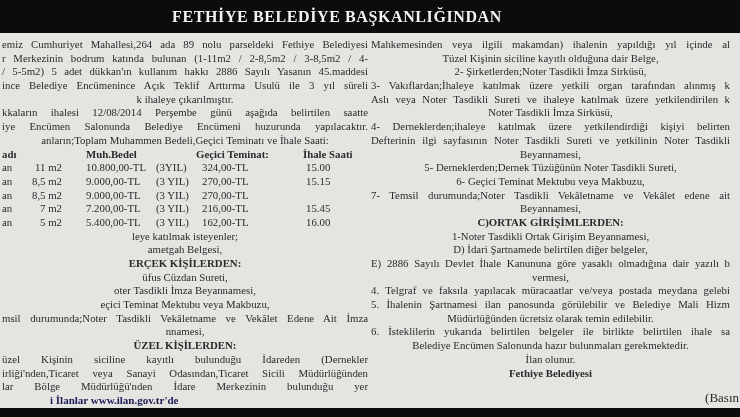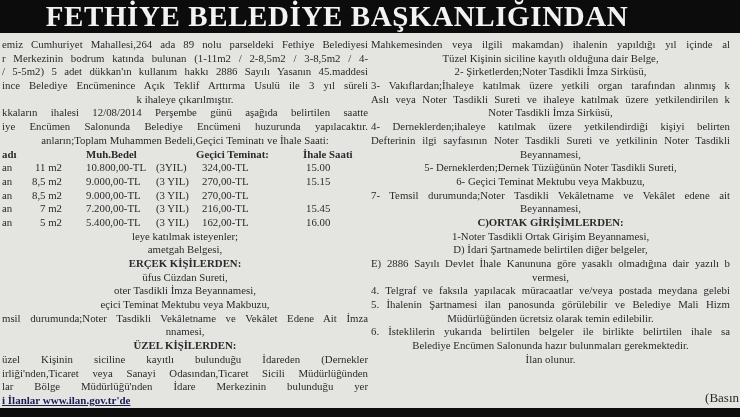--- a/index.html
+++ b/index.html
@@ -1,36 +1,36 @@
 <!DOCTYPE html>
 <html><head>
 <meta charset="utf-8">
 <style>
   html,body{margin:0;padding:0;background:#bdbdbb;}
   .page{position:relative;width:740px;height:417px;background:#e4e4e1;overflow:hidden;
         font-family:"Liberation Serif",serif;color:#2a2a2c;}
   .topbar{position:absolute;top:0;left:0;width:740px;height:33px;background:#0c0c0c;
           display:flex;align-items:center;justify-content:center;}
-  .ad-title{color:#f2f2f0;font-weight:bold;font-size:29px;letter-spacing:.6px;
+  .ad-title{color:#f2f2f0;font-weight:bold;font-size:16px;letter-spacing:.6px;
             white-space:nowrap;padding-right:66px;}
   .cols{position:absolute;top:38px;left:2px;display:flex;gap:3px;}
   .col{font-size:10.8px;line-height:13.7px;}
   .col.left{width:366px;}
   .col.right{width:359px;overflow:hidden;}
   .ln{height:13.7px;overflow:hidden;text-align:center;}
   .ln.j{text-align:justify;text-align-last:justify;}
   .ln.b{font-weight:bold;}
   .trow{display:grid;grid-template-columns:18px 42px 24px 70px 46px 74px auto;
         height:13.7px;line-height:13.7px;overflow:hidden;}
   .trow .c-area{text-align:right;}
   .trow .c-saat{padding-left:30px;}
   .thead{display:grid;grid-template-columns:84px 110px 107px auto;font-weight:bold;
          height:13.7px;line-height:13.7px;}
   .linkline{height:14px;}
-  .linkline a{font-weight:bold;text-decoration:underline;color:#1b1b55;font-size:11px;cursor:pointer;}
+  .linkline a{font-weight:bold;color:#1b1b55;font-size:11px;cursor:pointer;margin-left:48px;}
   .basin{position:absolute;right:1px;bottom:11px;font-size:13px;color:#2a2a2c;}
   .bottombar{position:absolute;bottom:0;left:0;width:740px;height:9px;background:#0c0c0c;}
 </style>
 </head>
 <body>
 
 <div class="page">
 
   <div class="topbar">
     <span class="ad-title">FETHİYE BELEDİYE BAŞKANLIĞINDAN</span>
@@ -128,18 +128,19 @@
         <div class="ln">1-Noter Tasdikli Ortak Girişim Beyannamesi,</div>
         <div class="ln">D) İdari Şartnamede belirtilen diğer belgeler,</div>
         <div class="ln j">E) 2886 Sayılı Devlet İhale Kanununa göre yasaklı olmadığına dair yazılı b</div>
         <div class="ln">vermesi,</div>
         <div class="ln j">4. Telgraf ve faksıla yapılacak müracaatlar ve/veya postada meydana gelebi</div>
         <div class="ln j">5. İhalenin Şartnamesi ilan panosunda görülebilir ve Belediye Mali Hizm</div>
         <div class="ln">Müdürlüğünden ücretsiz olarak temin edilebilir.</div>
         <div class="ln j">6. İsteklilerin yukarıda belirtilen belgeler ile birlikte belirtilen ihale sa</div>
         <div class="ln">Belediye Encümen Salonunda hazır bulunmaları gerekmektedir.</div>
         <div class="ln">İlan olunur.</div>
+        <div class="ln b">Fethiye Belediyesi</div>
       </div>
   </div>
 
   <div class="basin">(Basın</div>
   <div class="bottombar"></div>
 </div>
 
 </body></html>

